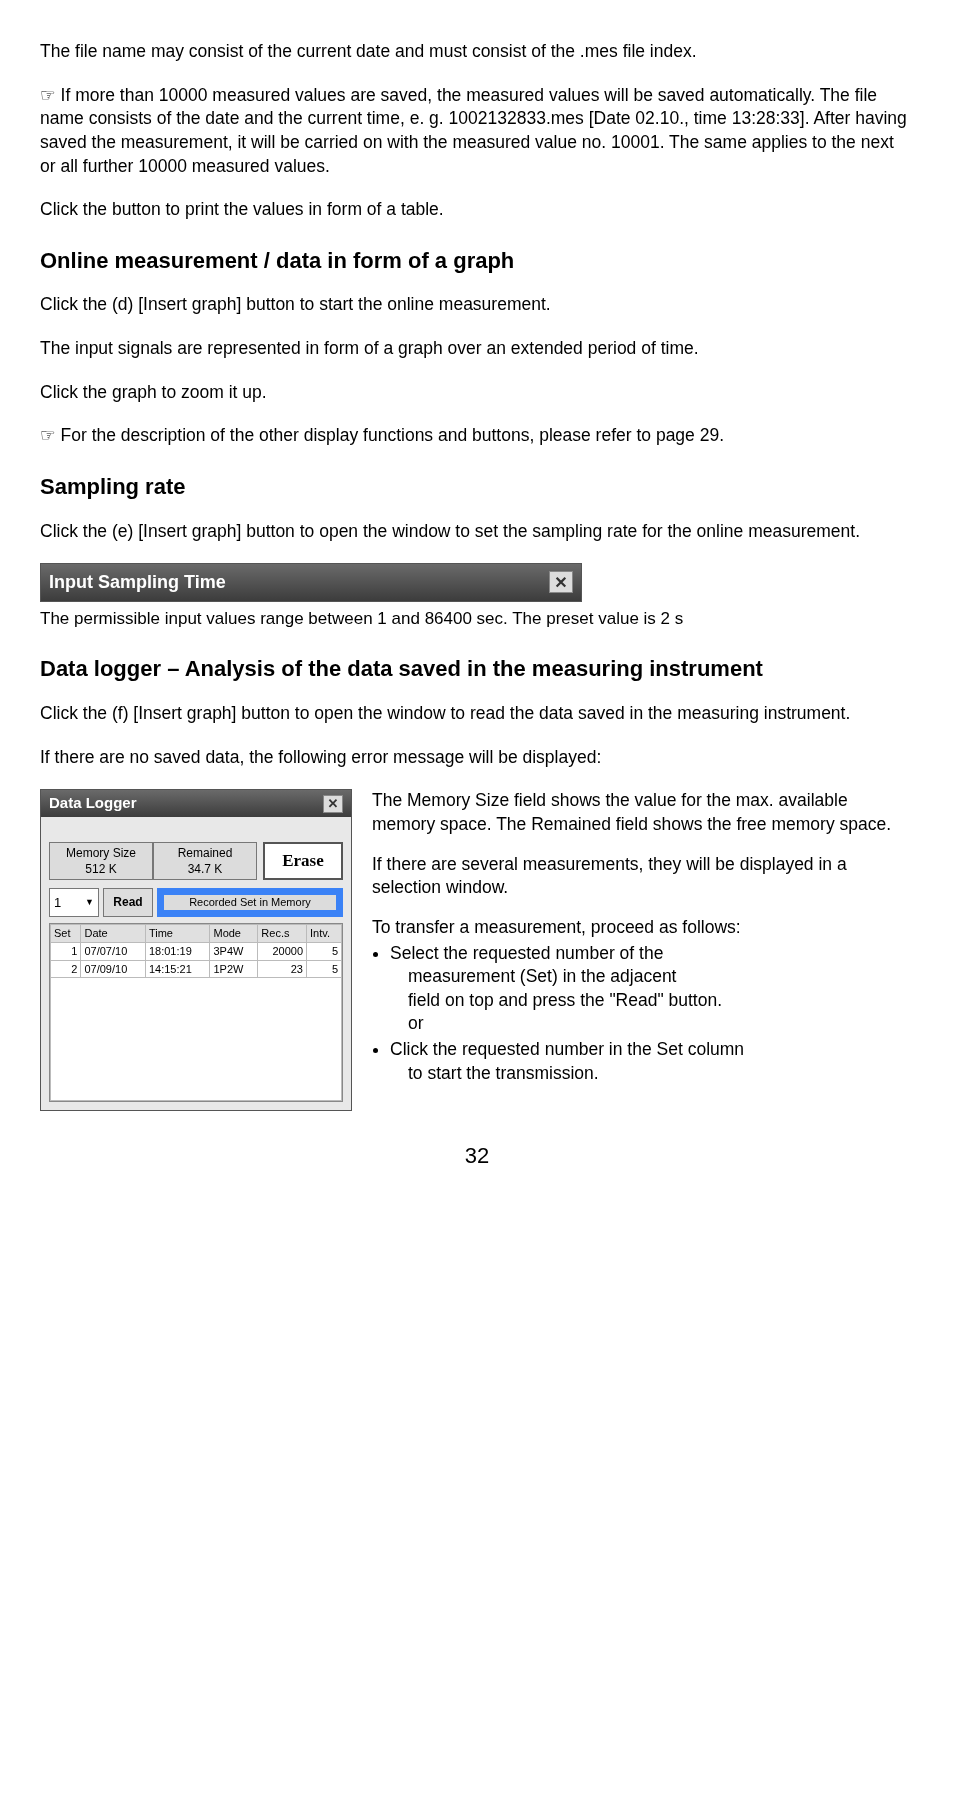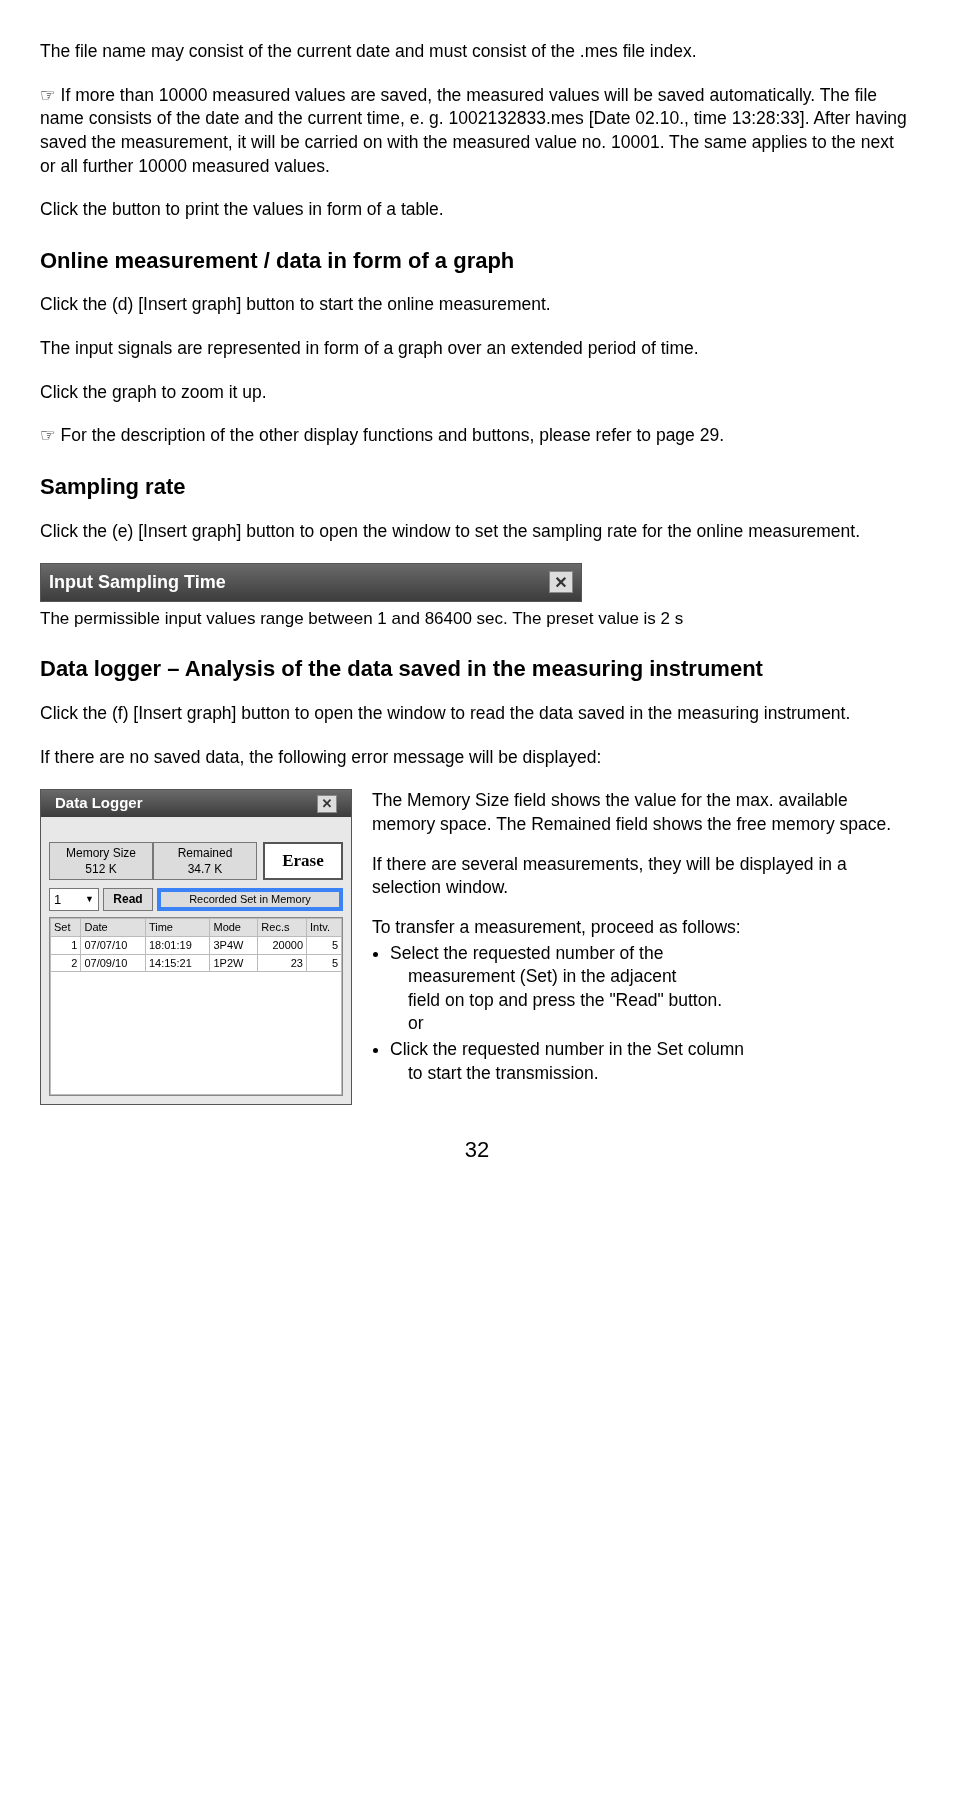--- a/index.html
+++ b/index.html
@@ -95,21 +95,21 @@
     display: flex;
     gap: 20px;
     align-items: flex-start;
   }
   .dlg-logger {
     width: 310px;
     border: 1px solid #555;
     background: #e8e8e8;
     flex-shrink: 0;
   }
-  .dlg-logger .dlg-title { font-size: 15px; padding: 3px 14px; }
+  .dlg-logger .dlg-title { font-size: 15px; padding: 3px 8px; }
   .dlg-logger .dlg-x { width: 18px; height: 16px; font-size: 13px; }
   .dl-top {
     display: flex;
     align-items: stretch;
     gap: 0;
     padding: 25px 8px 6px 8px;
   }
   .dl-box {
     flex: 1;
     border: 1px solid #777;
@@ -148,21 +148,21 @@
   .dl-select .tri { font-size:9px; }
   .dl-read {
     width: 50px;
     border: 1px solid #777;
     background: #ddd;
     font-weight: bold;
     font-size: 12px;
   }
   .dl-rec {
     flex: 1;
-    border: 4px solid #3b82f6;
+    border: 7px solid #3b82f6;
     background: #dcdcdc;
     font-size: 11px;
     text-align: center;
     display: flex;
     align-items: center;
     justify-content: center;
   }
   .dl-table {
     margin: 0 8px 8px 8px;
     border: 1px solid #888;

